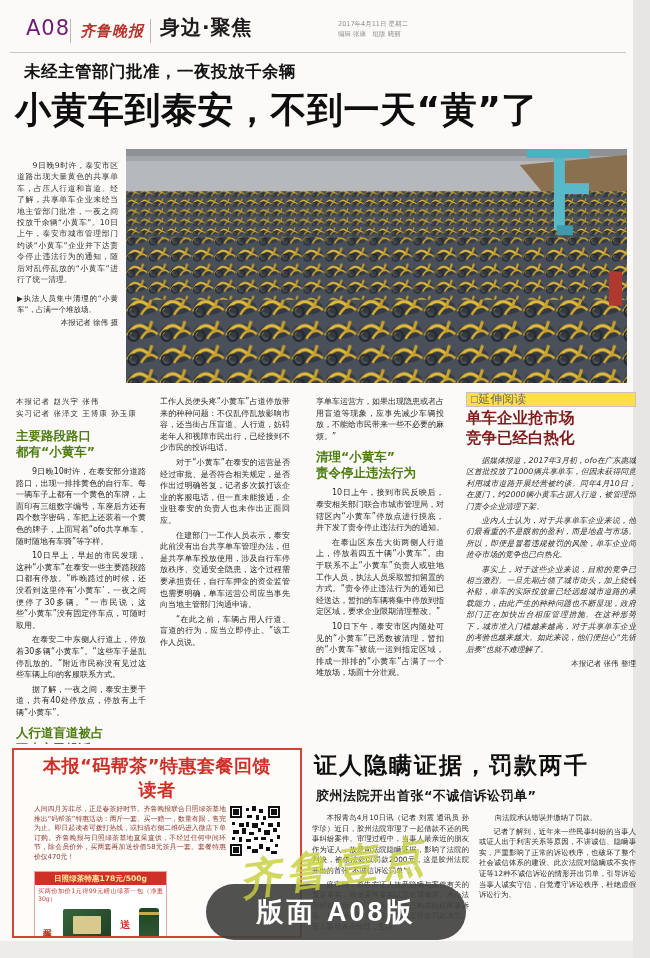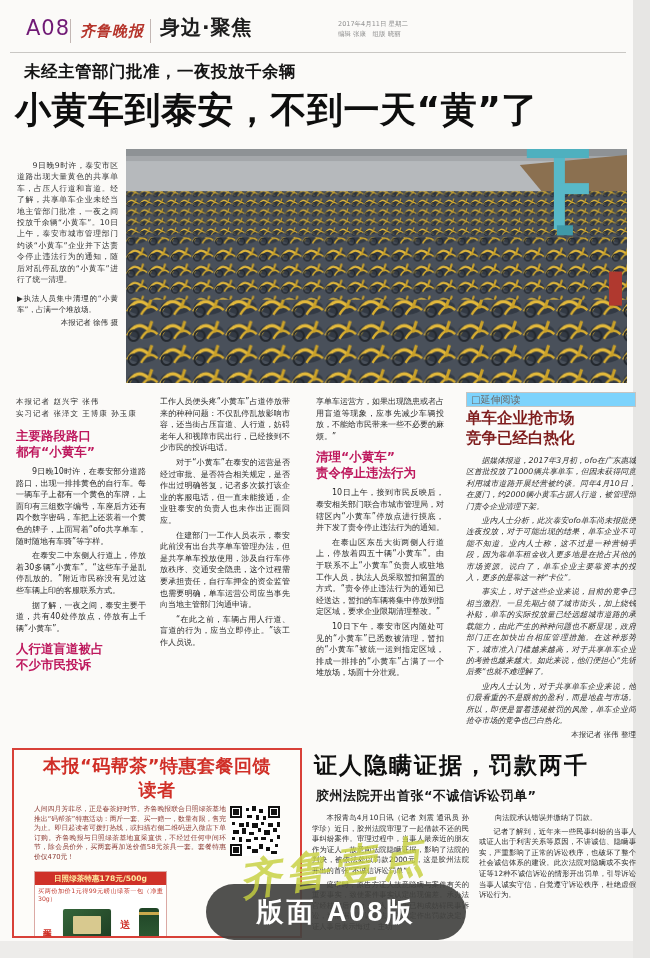--- a/index.html
+++ b/index.html
@@ -29,29 +29,29 @@
   .caption{position:absolute;left:17px;top:293px;width:101px;font-size:7.5px;line-height:11px;
            text-align:justify;color:#2e2e2e;}
   .credit{position:absolute;left:17px;top:318px;width:101px;font-size:7.5px;color:#2e2e2e;text-align:right;}
   .photo{position:absolute;left:126px;top:149px;width:501px;height:234px;display:block;}
 
   
   .col{position:absolute;top:396px;height:348px;overflow:hidden;}
   .col p{margin:0 0 3px 0;font-size:8px;line-height:11.6px;text-align:justify;color:#2b2b2b;text-indent:2em;}
   .col p.cont{text-indent:0;}
   .byline{font-size:7.5px;line-height:12px;color:#333;letter-spacing:1px;margin-bottom:8px;}
-  .subhead{font-size:12.5px;font-weight:900;line-height:16px;color:#be185d;margin:7px 0 6px 0;white-space:pre-line;}
+  .subhead{font-size:12.5px;font-weight:900;line-height:16px;color:#4d7c0f;margin:7px 0 6px 0;white-space:pre-line;}
   #col1{left:16px;width:130px;}
   #col2{left:160px;width:130px;}
   #col3{left:316px;width:128px;}
 
   
   .sidebar{position:absolute;left:466px;top:392px;width:170px;height:352px;overflow:hidden;}
-  .sidetag{border:1px solid #c6c4c1;background:#7dd3fc;height:13px;line-height:13px;
-           font-size:10px;color:#6a6a6a;padding-left:4px;}
+  .sidetag{border:1px solid #c6c4c1;background:#fde047;height:13px;line-height:13px;
+           font-size:12px;color:#6a6a6a;padding-left:4px;font-family:Liberation Serif, serif;}
   .sidehead{font-size:15.5px;font-weight:900;line-height:20px;color:#7f1d1d;margin:1px 0 7px 0;white-space:pre-line;}
   .sidebar p{margin:0 0 3px 0;font-size:7.8px;line-height:11.4px;text-align:justify;color:#2f2f2f;text-indent:2em;font-style:italic;}
   .sidebyline{font-size:7.5px;color:#333;text-align:right;margin-top:4px;}
 
   
   .ad{position:absolute;left:12px;top:748px;width:290px;height:190px;box-sizing:border-box;
       border:2px solid #d84038;background:#fdfcf9;padding:4px 20px;overflow:hidden;}
   .ad-title{font-size:18px;font-weight:900;color:#d02f27;letter-spacing:.5px;text-align:center;margin:0 0 3px 0;}
   .ad-intro{font-size:6.8px;line-height:9.6px;text-align:justify;color:#8b3a33;margin:0;}
   .ad-qr{float:right;width:50px;height:50px;margin:1px 0 2px 4px;}
@@ -161,20 +161,21 @@
   </svg>
 
   <div class="col" id="col1">
     <div class="byline">
       <div>本报记者 赵兴宇 张伟</div>
       <div>实习记者 张泽文 王博康 孙玉康</div>
     </div>
     <div class="subhead">主要路段路口
 都有“小黄车”</div>
     <p>9日晚10时许，在泰安部分道路路口，出现一排排黄色的自行车。每一辆车子上都有一个黄色的车牌，上面印有三组数字编号，车座后方还有四个数字密码，车把上还装着一个黄色的牌子，上面写着“ofo共享单车，随时随地有车骑”等字样。</p>
+    <p>10日早上，早起的市民发现，这种“小黄车”在泰安一些主要路段路口都有停放。“昨晚路过的时候，还没看到这里停有‘小黄车’，一夜之间便停了30多辆。”一市民说，这些“小黄车”没有固定停车点，可随时取用。</p>
     <p>在泰安二中东侧人行道上，停放着30多辆“小黄车”。“这些车子是乱停乱放的。”附近市民称没有见过这些车辆上印的客服联系方式。</p>
     <p>据了解，一夜之间，泰安主要干道，共有40处停放点，停放有上千辆“小黄车”。</p>
     <div class="subhead">人行道盲道被占
 不少市民投诉</div>
 
   </div>
 
   <div class="col" id="col2">
     <p class="cont">工作人员便头疼“小黄车”占道停放带来的种种问题：不仅乱停乱放影响市容，还当街占压盲道、人行道，妨碍老年人和视障市民出行，已经接到不少市民的投诉电话。</p>
     <p>对于“小黄车”在泰安的运营是否经过审批、是否符合相关规定，是否作出过明确答复，记者多次拨打该企业的客服电话，但一直未能接通，企业驻泰安的负责人也未作出正面回应。</p>
@@ -189,23 +190,22 @@
     <p>10日上午，接到市民反映后，泰安相关部门联合市城市管理局，对辖区内“小黄车”停放点进行摸底，并下发了责令停止违法行为的通知。</p>
     <p>在泰山区东岳大街两侧人行道上，停放着四五十辆“小黄车”。由于联系不上“小黄车”负责人或驻地工作人员，执法人员采取暂扣留置的方式。“责令停止违法行为的通知已经送达，暂扣的车辆将集中停放到指定区域，要求企业限期清理整改。”</p>
     <p>10日下午，泰安市区内随处可见的“小黄车”已悉数被清理，暂扣的“小黄车”被统一运到指定区域，排成一排排的“小黄车”占满了一个堆放场，场面十分壮观。</p>
   </div>
 
   <div class="sidebar">
     <div class="sidetag">□延伸阅读</div>
     <div class="sidehead">单车企业抢市场
 竞争已经白热化</div>
     <p>据媒体报道，2017年3月初，ofo在广东惠城区首批投放了1000辆共享单车，但因未获得同意利用城市道路开展经营被约谈。同年4月10日，在厦门，约2000辆小黄车占据人行道，被管理部门责令企业清理下架。</p>
-    <p>业内人士分析，此次泰安ofo单车尚未报批便连夜投放，对于可能出现的结果，单车企业不可能不知道。业内人士称，这不过是一种营销手段，因为靠单车租金收入更多地是在抢占其他的市场资源。说白了，单车企业主要靠资本的投入，更多的是靠这一种“卡位”。</p>
+    <p>业内人士认为，对于共享单车企业来说，他们最看重的不是眼前的盈利，而是地盘与市场。所以，即便是冒着违规被罚的风险，单车企业间抢夺市场的竞争也已白热化。</p>
     <p>事实上，对于这些企业来说，目前的竞争已相当激烈。一旦先期占领了城市街头，加上烧钱补贴，单车的实际投放量已经远超城市道路的承载能力，由此产生的种种问题也不断显现，政府部门正在加快出台相应管理措施。在这种形势下，城市准入门槛越来越高，对于共享单车企业的考验也越来越大。如此来说，他们便担心“先斩后奏”也就不难理解了。</p>
-    <p>业内人士认为，对于共享单车企业来说，他们最看重的不是眼前的盈利，而是地盘与市场。所以，即便是冒着违规被罚的风险，单车企业间抢夺市场的竞争也已白热化。</p>
     <div class="sidebyline">本报记者 张伟 整理</div>
   </div>
 
   <div class="ad">
     <p class="ad-title">本报“码帮茶”特惠套餐回馈读者</p>
     <svg class="ad-qr" viewBox="0 0 29 29" shape-rendering="crispEdges">
       <rect width="29" height="29" fill="#fff"></rect>
       <g fill="#111">
         <rect x="0" y="0" width="7" height="7"></rect>
           <rect x="22" y="0" width="7" height="7"></rect>

